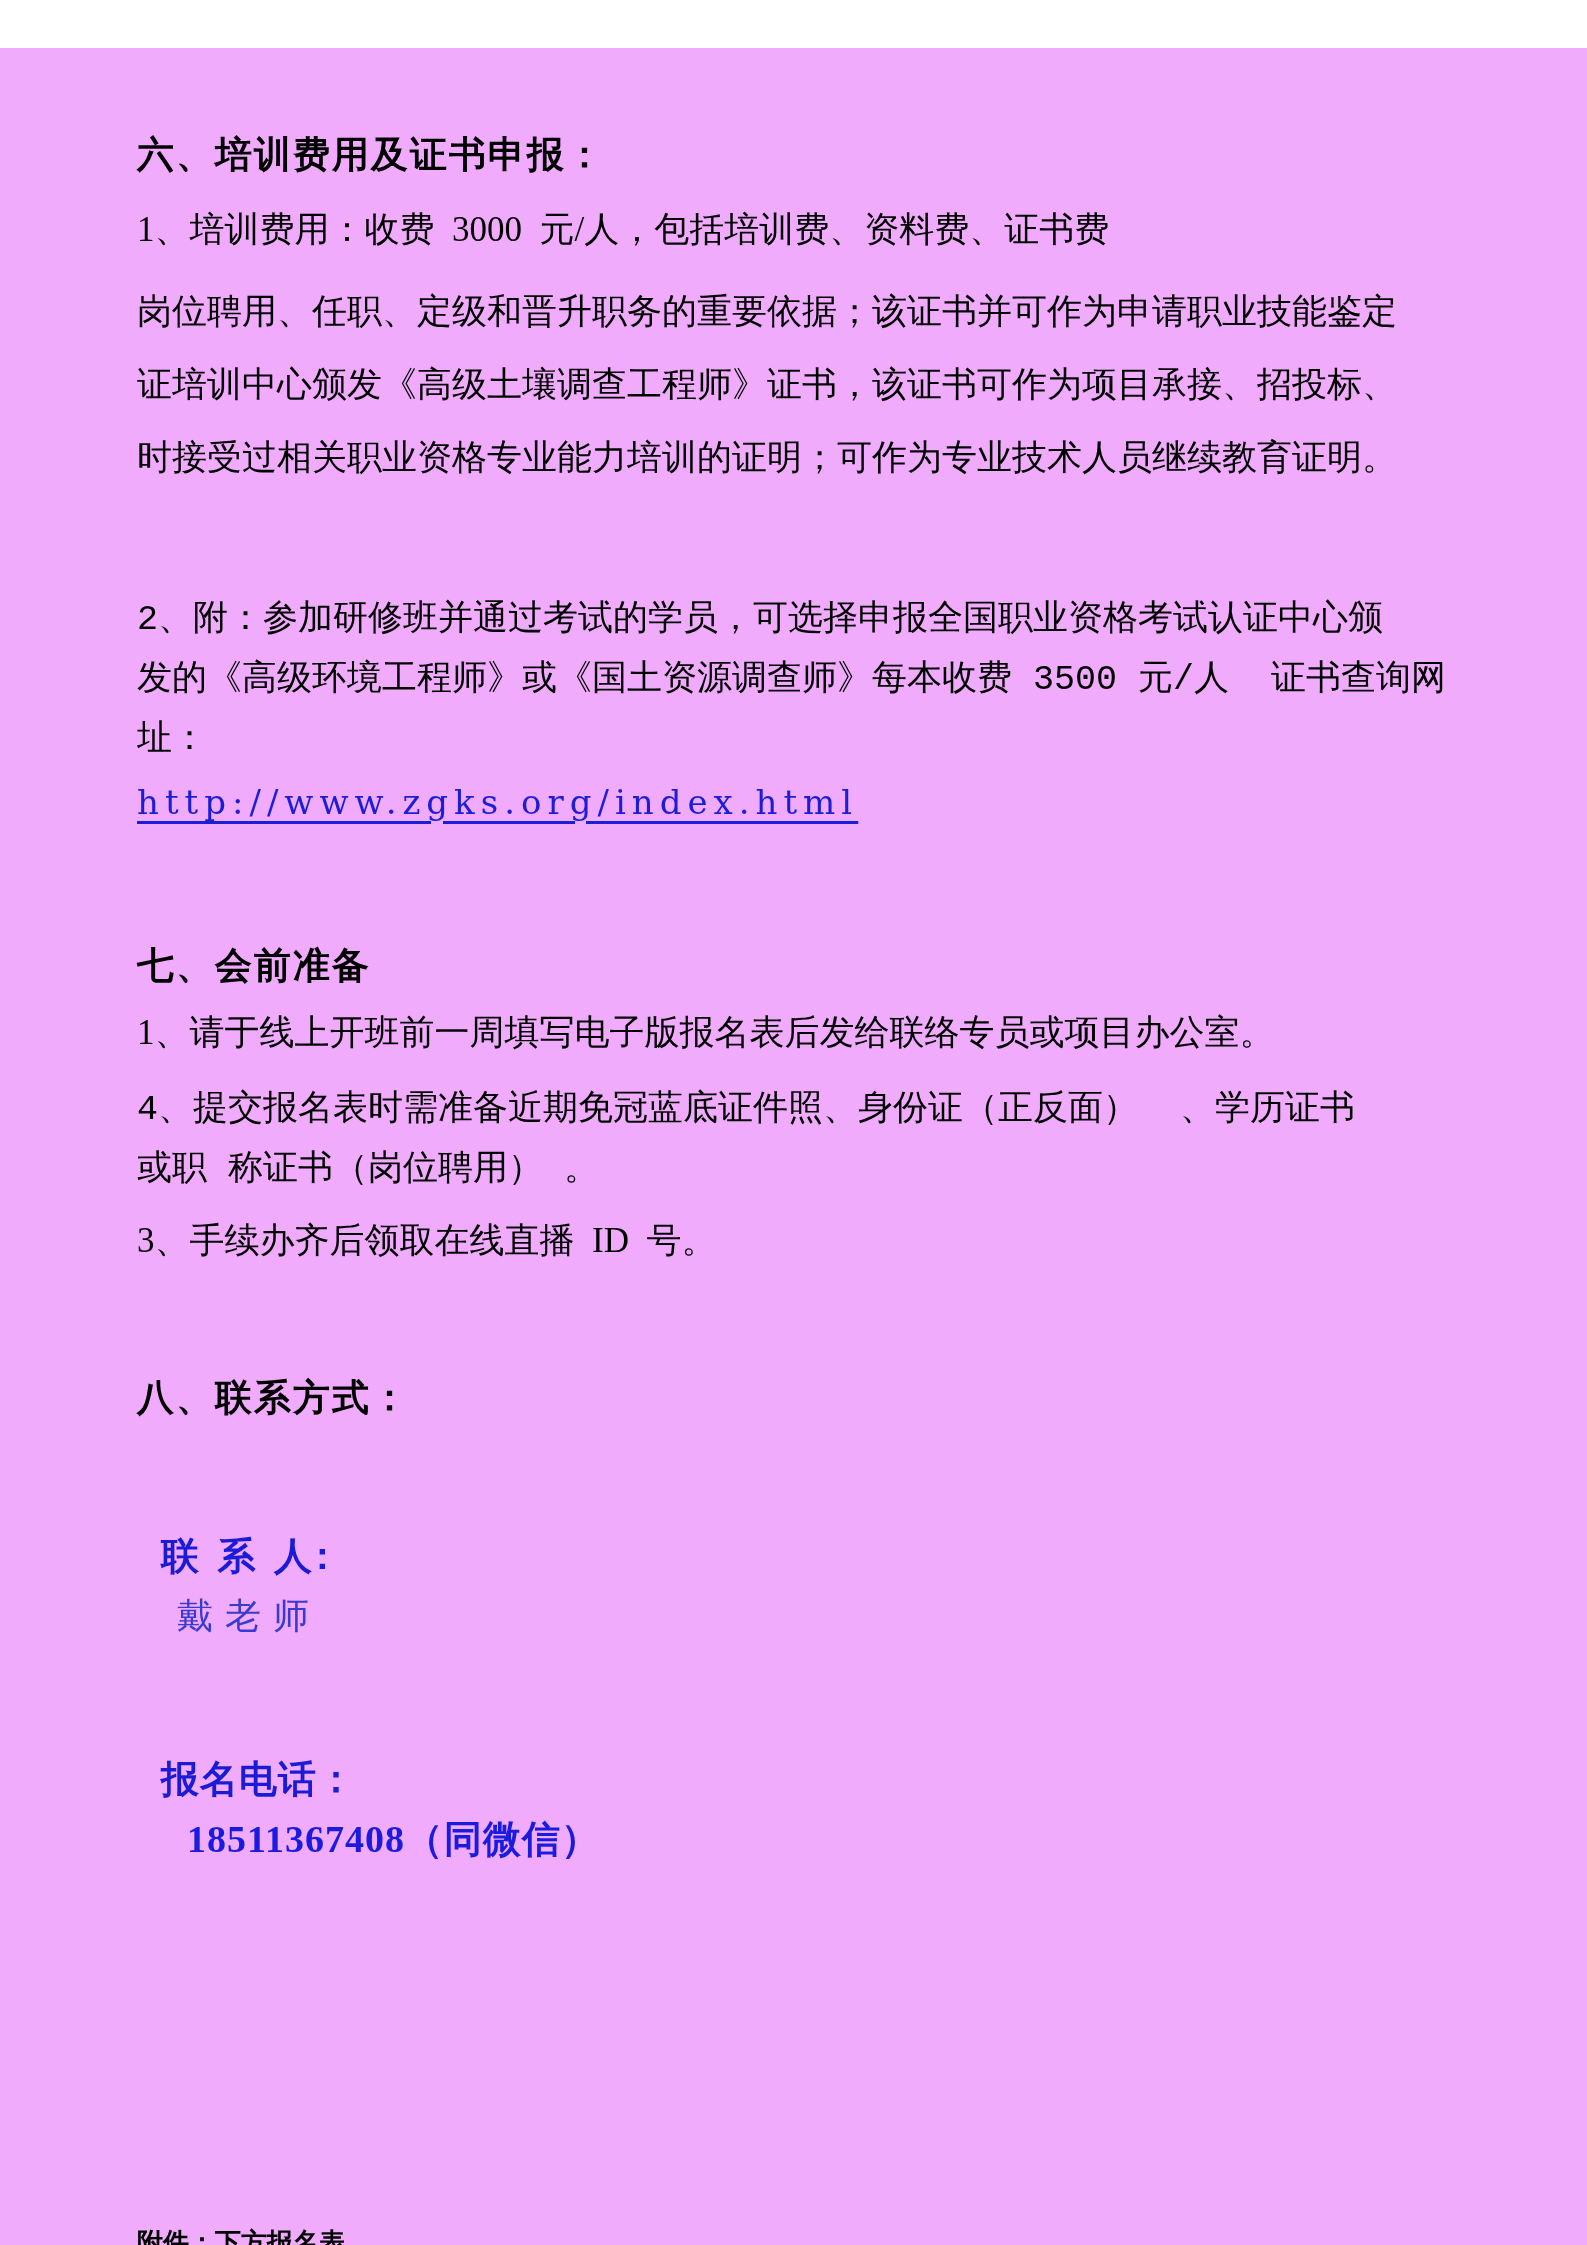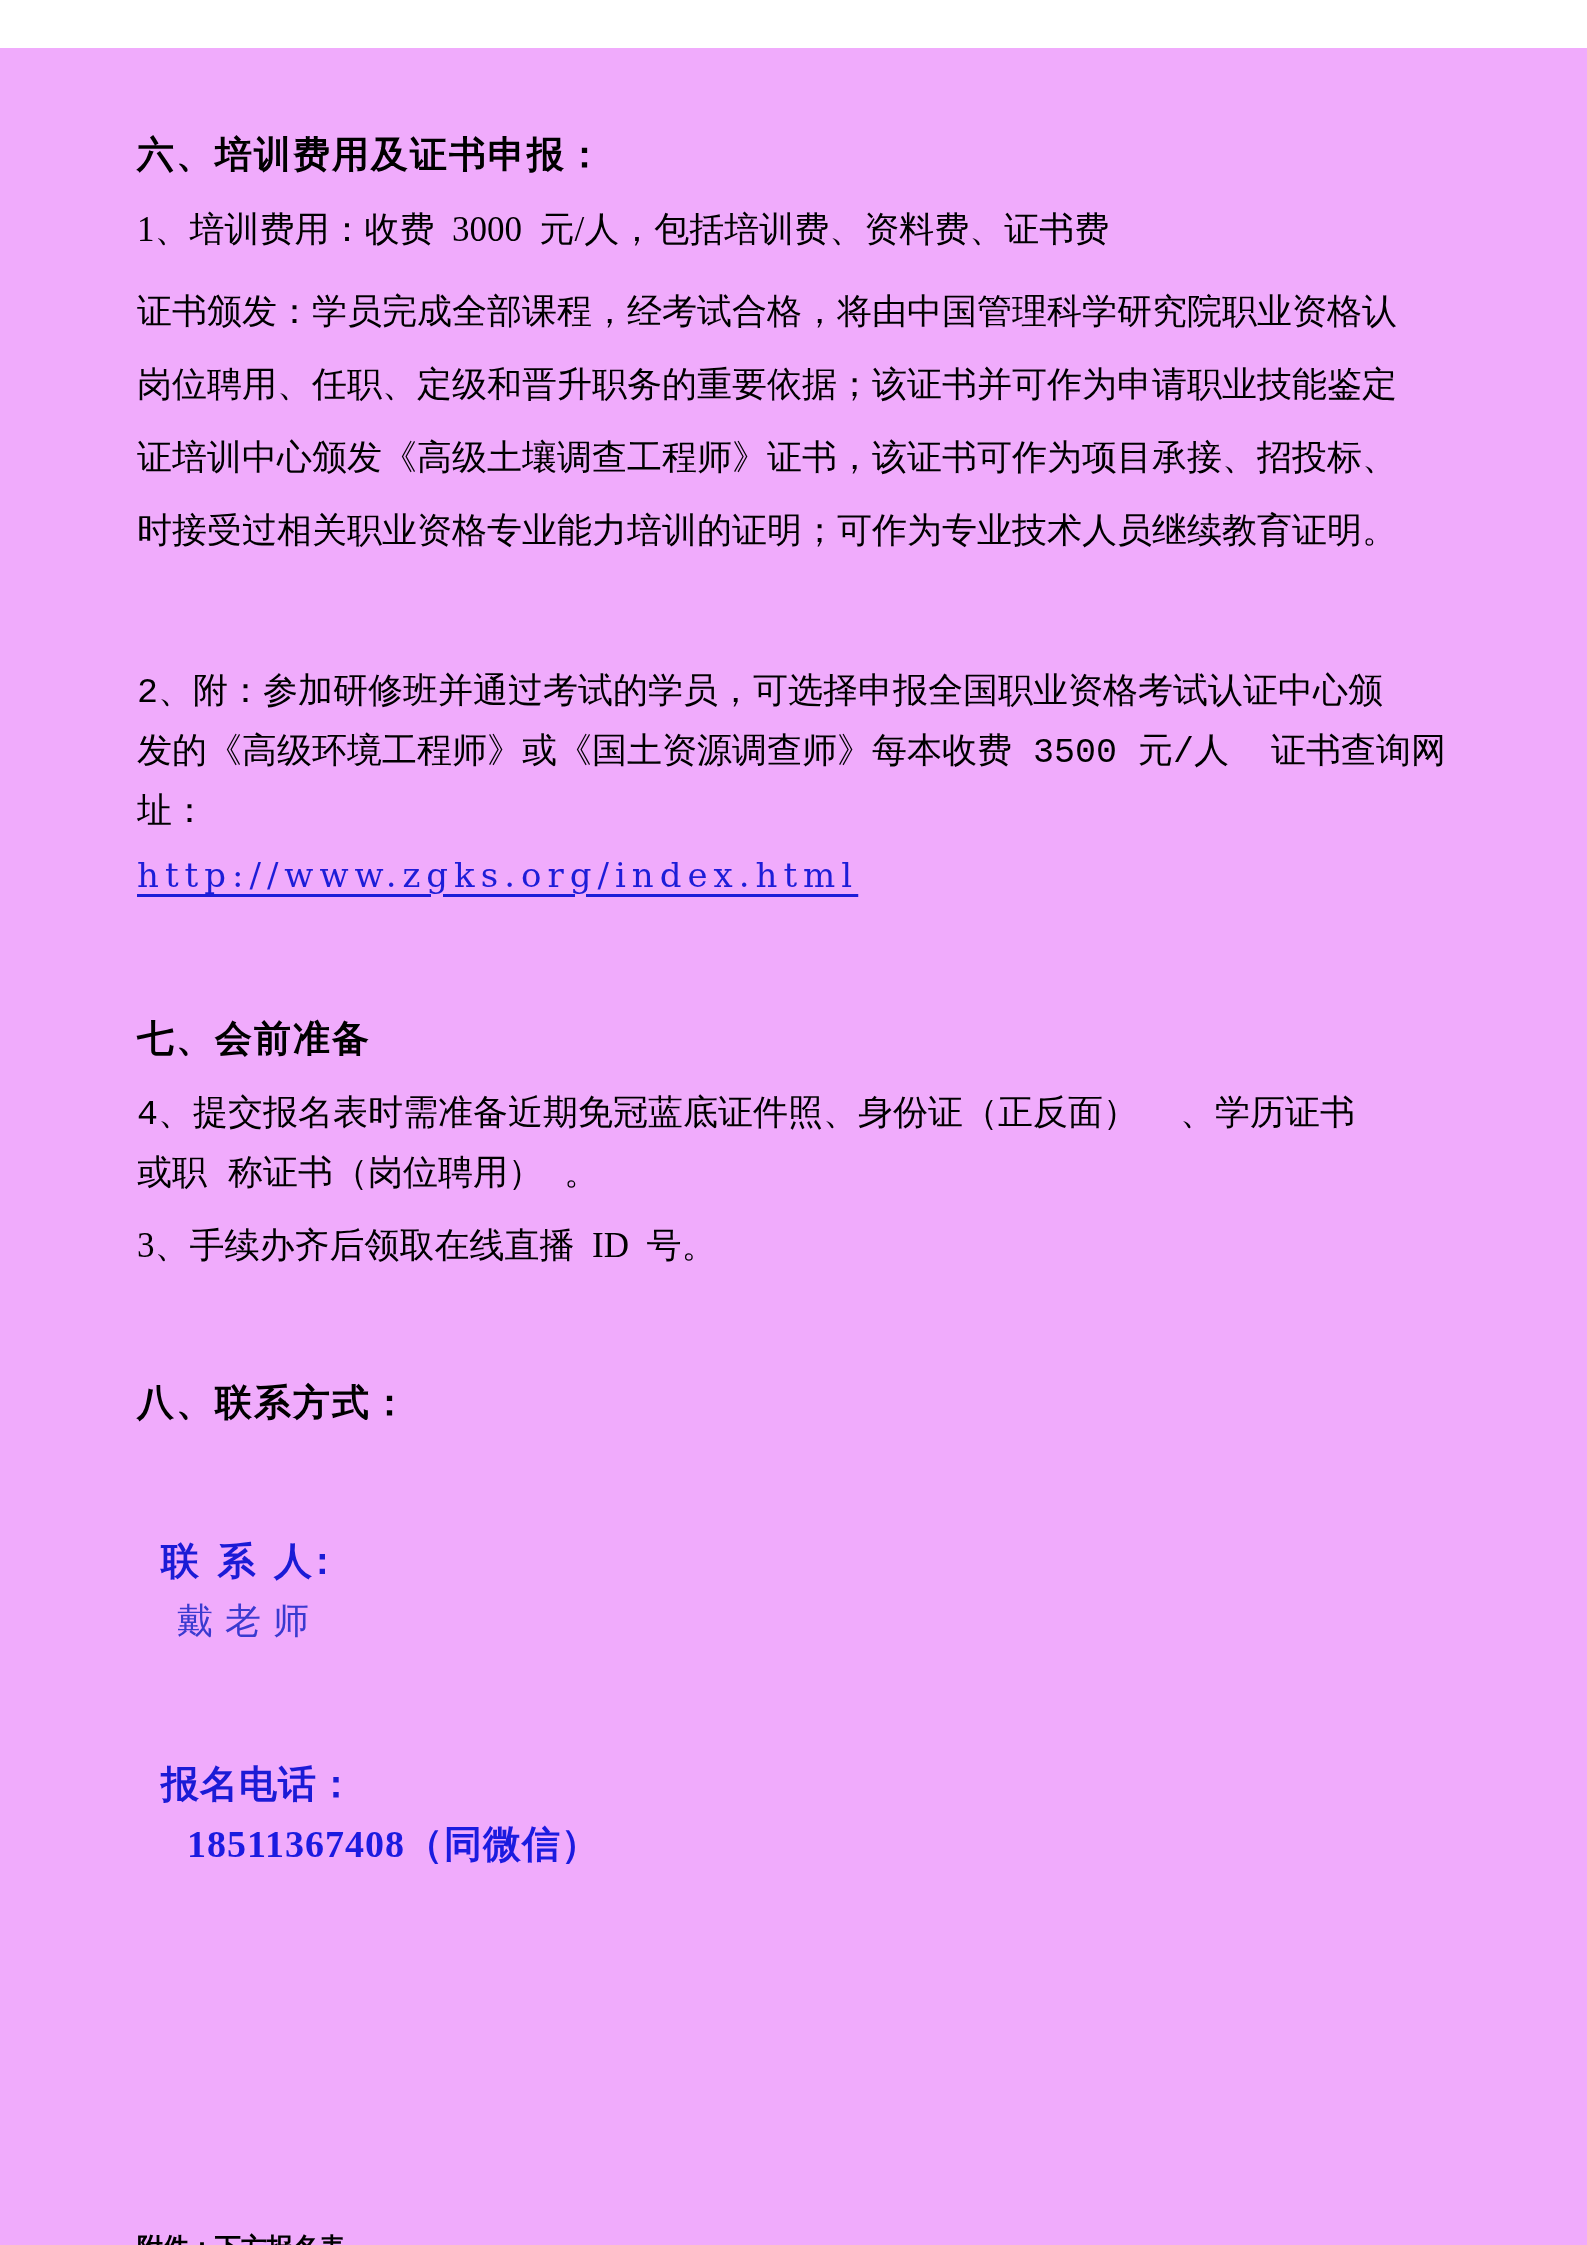--- a/index.html
+++ b/index.html
@@ -106,37 +106,37 @@
 </head>
 <body>
 
 <div class="page">
 
   <div class="heading">六、培训费用及证书申报：</div>
 
   <div class="body-line item1-six">1、培训费用：收费  3000  元/人，包括培训费、资料费、证书费</div>
 
   <div class="cert-para para-wide">
-    <div class="body-line">证书颁发：学员完成全部课程，经考试合格，将由中国管理科学研究院职业资格认</div>
     <div class="body-line">岗位聘用、任职、定级和晋升职务的重要依据；该证书并可作为申请职业技能鉴定</div>
     <div class="body-line">证培训中心颁发《高级土壤调查工程师》证书，该证书可作为项目承接、招投标、</div>
     <div class="body-line">时接受过相关职业资格专业能力培训的证明；可作为专业技术人员继续教育证明。</div>
   </div>
 
   <div class="item2-six para-tight">
     <div class="body-line">2、附：参加研修班并通过考试的学员，可选择申报全国职业资格考试认证中心颁</div>
     <div class="body-line">发的《高级环境工程师》或《国土资源调查师》每本收费 3500 元/人  证书查询网址：</div>
   </div>
 
   <div class="url-line">
     <a href="#">http://www.zgks.org/index.html</a>
   </div>
 
   <div class="heading heading-seven">七、会前准备</div>
 
+  <div class="body-line item1-seven">1、请于线上开班前一周填写电子版报名表后发给联络专员或项目办公室。</div>
 
   <div class="item2-seven para-tight">
     <div class="body-line">4、提交报名表时需准备近期免冠蓝底证件照、身份证（正反面）  、学历证书</div>
     <div class="body-line">或职 称证书（岗位聘用） 。</div>
   </div>
 
   <div class="body-line item3-seven">3、手续办齐后领取在线直播  ID  号。</div>
 
   <div class="heading heading-eight">八、联系方式：</div>
 

